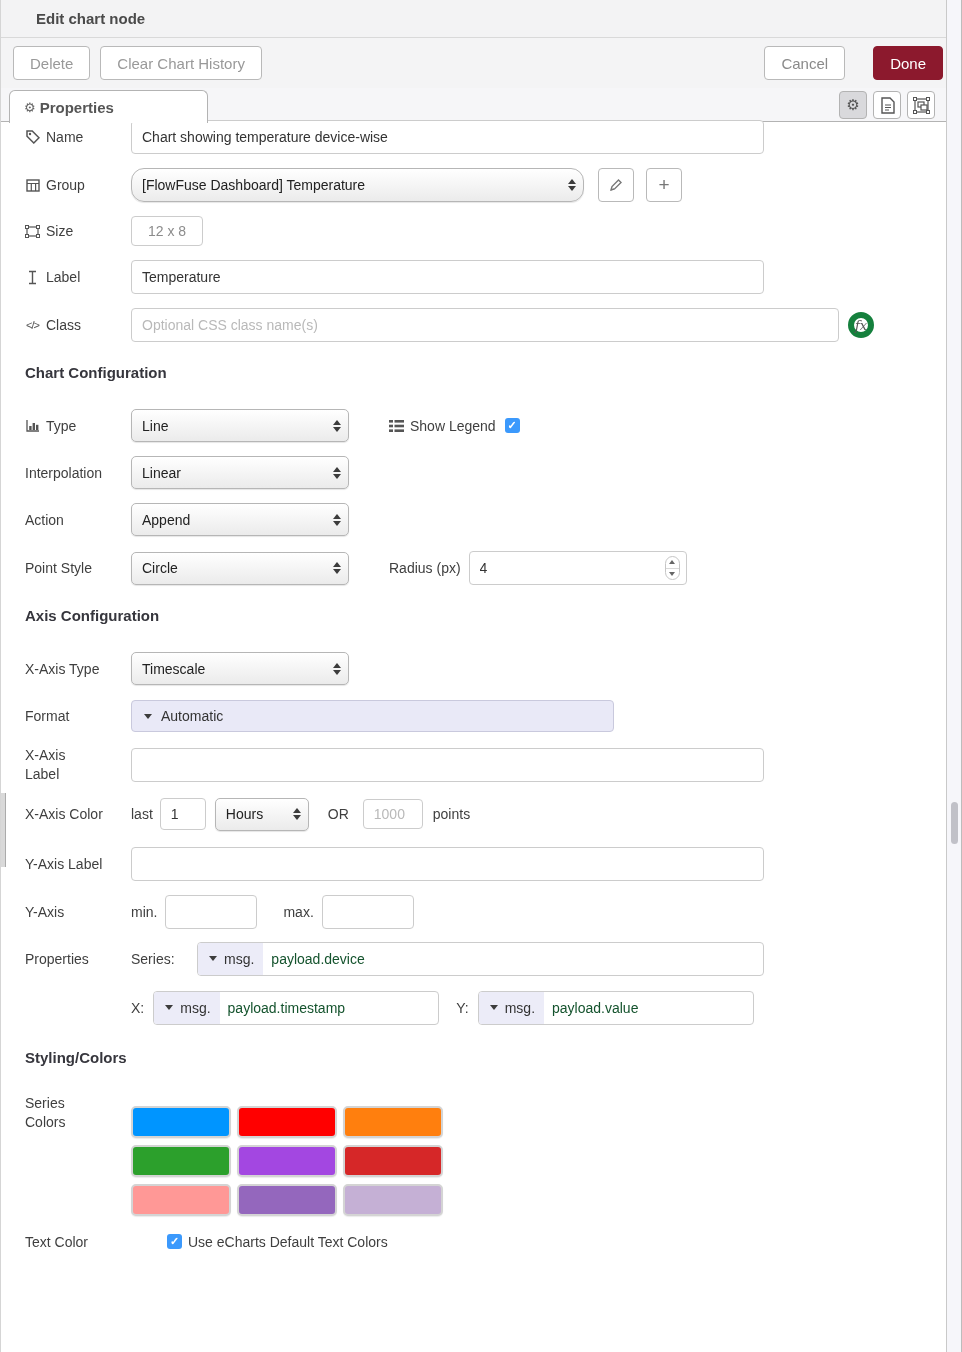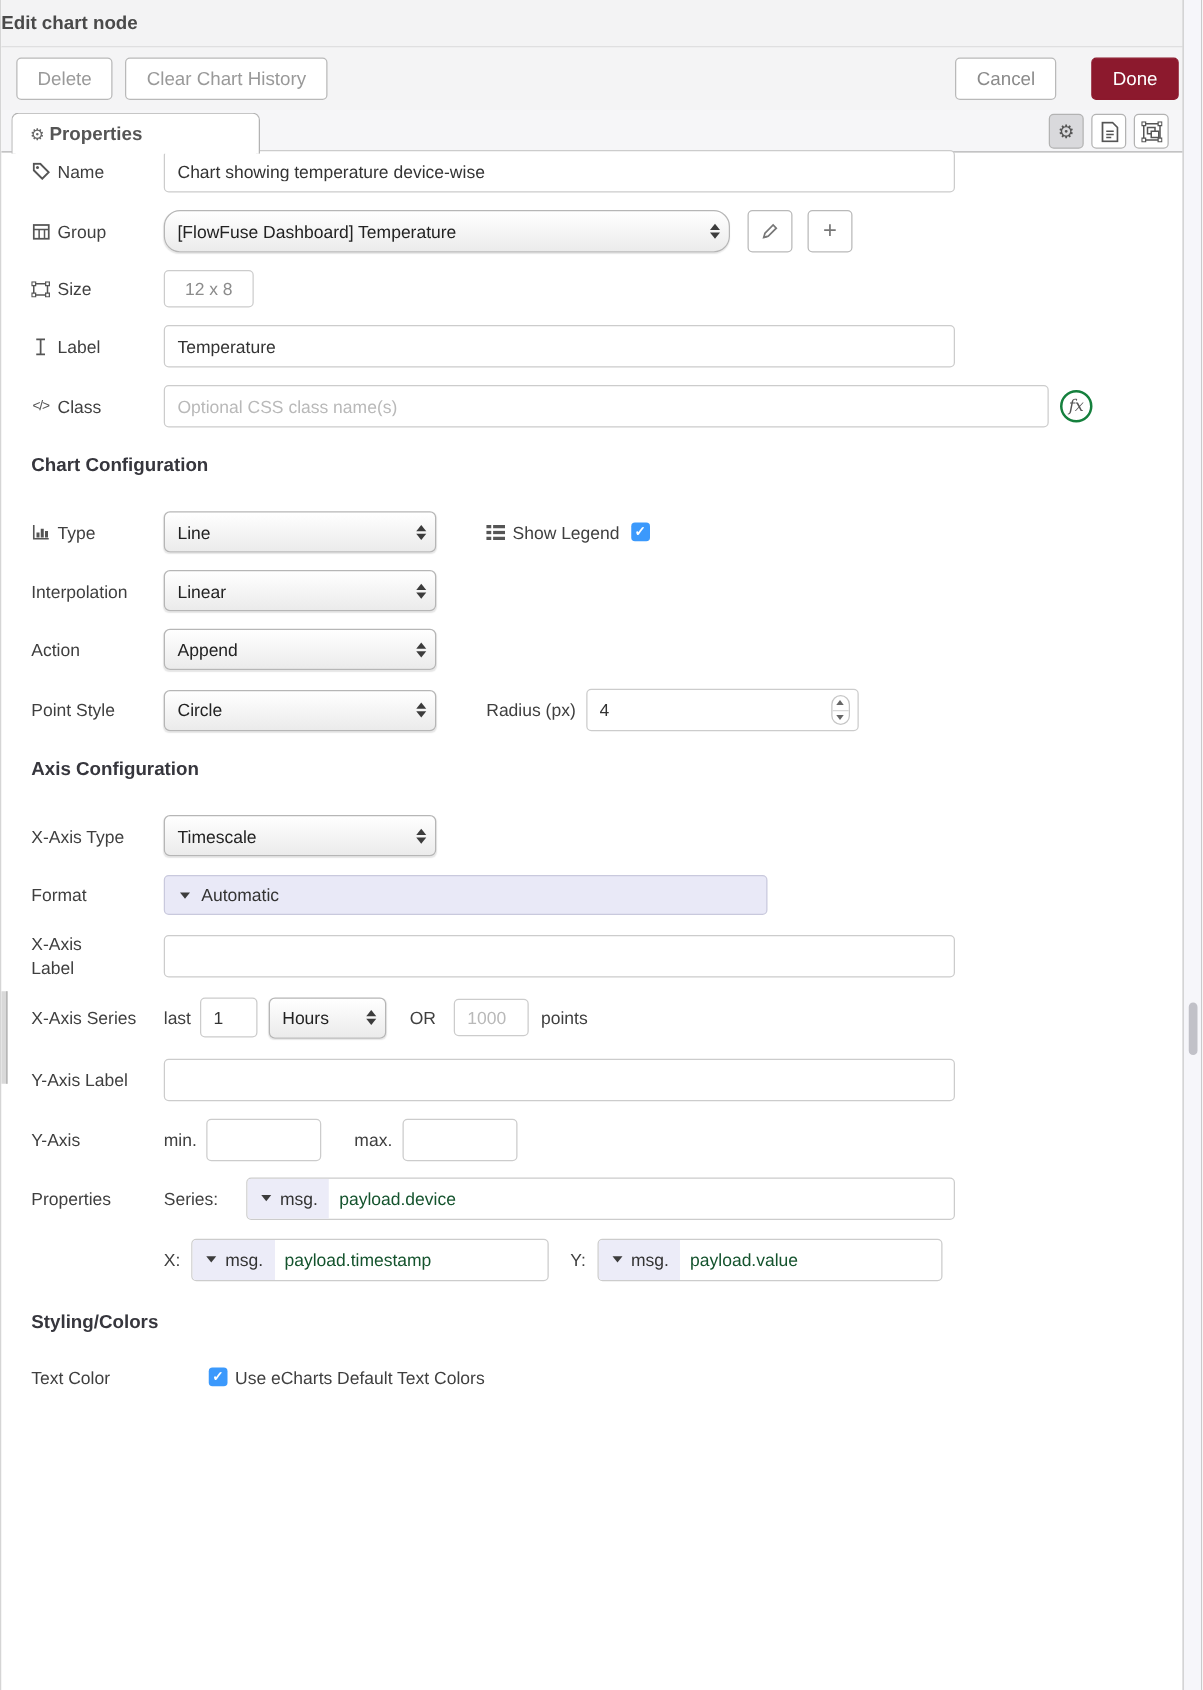--- a/index.html
+++ b/index.html
@@ -3,21 +3,21 @@
 <meta charset="utf-8">
 <style>
   * { margin:0; padding:0; box-sizing:border-box; }
   html,body { background:#fff; }
   body { font-family:"Liberation Sans", sans-serif; font-size:14px; color:#3f3f3f; }
   .canvas { position:relative; width:962px; height:1352px; background:#fff; overflow:hidden;
             border-left:1px solid #d5d5d5; }
 
   
   .titlebar { position:absolute; top:0; left:0; width:946px; height:38px; background:#f3f3f4;
-              border-bottom:1px solid #d9d9d9; display:flex; align-items:center; padding-left:0; }
+              border-bottom:1px solid #d9d9d9; display:flex; align-items:center; padding-left:35px; }
   .titlebar .title { font-weight:bold; font-size:15px; color:#4a4a4a; }
 
   .toolbar { position:absolute; top:38px; left:0; width:946px; height:50px; background:#f4f4f5;
              display:flex; align-items:center; padding:0 4px 0 12px; }
   .btn { height:34px; padding:0 16px; background:#fff; border:1px solid #b9b9b9; border-radius:4px;
          font-size:15px; color:#999; display:flex; align-items:center; justify-content:center; cursor:pointer; }
   .btn + .btn { margin-left:10px; }
   .btn.primary { background:#8c192d; border-color:#8c192d; color:#fff; }
   .toolbar .spacer { flex:1; }
   .btn.cancel { color:#8a8a8a; margin-right:18px; }
@@ -60,21 +60,21 @@
   .tri-dn { width:0; height:0; border-left:4px solid transparent; border-right:4px solid transparent;
             border-top:5px solid #3c3c3c; }
   .w-select { width:218px; }
 
   .mini-btn { height:30px; width:72px; border:1px solid #ccc; border-radius:4px; background:#fff;
               color:#8c8c8c; display:flex; align-items:center; justify-content:center; }
 
   .sq-btn { width:36px; height:34px; border:1px solid #b9b9b9; border-radius:4px; background:#fff;
             display:flex; align-items:center; justify-content:center; cursor:pointer; color:#777; }
 
-  .fx-btn { width:26px; height:26px; border:2px solid #15803d; border-radius:50%; background:#fff;
+  .fx-btn { width:26px; height:26px; border:6px solid #15803d; border-radius:50%; background:#fff;
             display:flex; align-items:center; justify-content:center; margin-left:9px;
             font-family:"DejaVu Serif", serif; font-style:italic; font-size:13px; color:#555; cursor:pointer; }
 
   
   .cb { width:15px; height:15px; border-radius:3px; background:#3b99fc; color:#fff; flex-shrink:0;
         display:flex; align-items:center; justify-content:center; font-size:11px; cursor:pointer; }
   .cb::after { content:"✓"; font-weight:bold; }
 
   
   .typed-input { display:flex; align-items:center; height:34px; border:1px solid #ccc; border-radius:4px;
@@ -354,21 +354,21 @@
 
     <div class="form-row">
       <div class="flabel">
         <span class="lbl-wrap">X-Axis Label</span>
       </div>
       <input class="text w-main" type="text" style="">
     </div>
 
     <div class="form-row" style="margin-bottom:16px;">
       <div class="flabel">
-        <span>X-Axis Series</span>
+        <span>X-Axis Color</span>
       </div>
       <span>last</span>
       <input class="text" style="width: 46px; height: 32px; margin-left: 7px;" type="text" value="1">
       <div class="mselect" style="width:94px; margin-left:9px;">
         <span>Hours</span>
         <span class="arrows">
             <span class="tri-up"></span>
             <span class="tri-dn"></span>
           </span>
       </div>
@@ -423,20 +423,36 @@
         <span class="ti-chip">
           <span class="tri-dn"></span>
           <span class="ti-prefix">msg.</span>
         </span>
         <span class="ti-value">payload.value</span>
       </div>
     </div>
 
     <div class="section-heading" style="margin-top:24px;">Styling/Colors</div>
 
+    <div class="form-row top" style="margin-bottom:18px;">
+      <div class="flabel">
+        <span class="lbl-wrap">Series Colors</span>
+      </div>
+      <div class="swatch-grid" style="margin-top:12px;">
+          <div class="swatch" style="background: rgb(0, 149, 255);"></div>
+          <div class="swatch" style="background: rgb(255, 0, 0);"></div>
+          <div class="swatch" style="background: rgb(255, 127, 14);"></div>
+          <div class="swatch" style="background: rgb(44, 160, 44);"></div>
+          <div class="swatch" style="background: rgb(163, 71, 225);"></div>
+          <div class="swatch" style="background: rgb(214, 39, 40);"></div>
+          <div class="swatch" style="background: rgb(255, 152, 150);"></div>
+          <div class="swatch" style="background: rgb(148, 103, 189);"></div>
+          <div class="swatch" style="background: rgb(197, 176, 213);"></div>
+        </div>
+    </div>
 
     <div class="form-row" style="margin-bottom:20px;">
       <div class="flabel">
         <span>Text Color</span>
       </div>
       <span class="cb" style="margin-left:36px;"></span>
       <span style="margin-left:6px;">Use eCharts Default Text Colors</span>
     </div>
 
 

